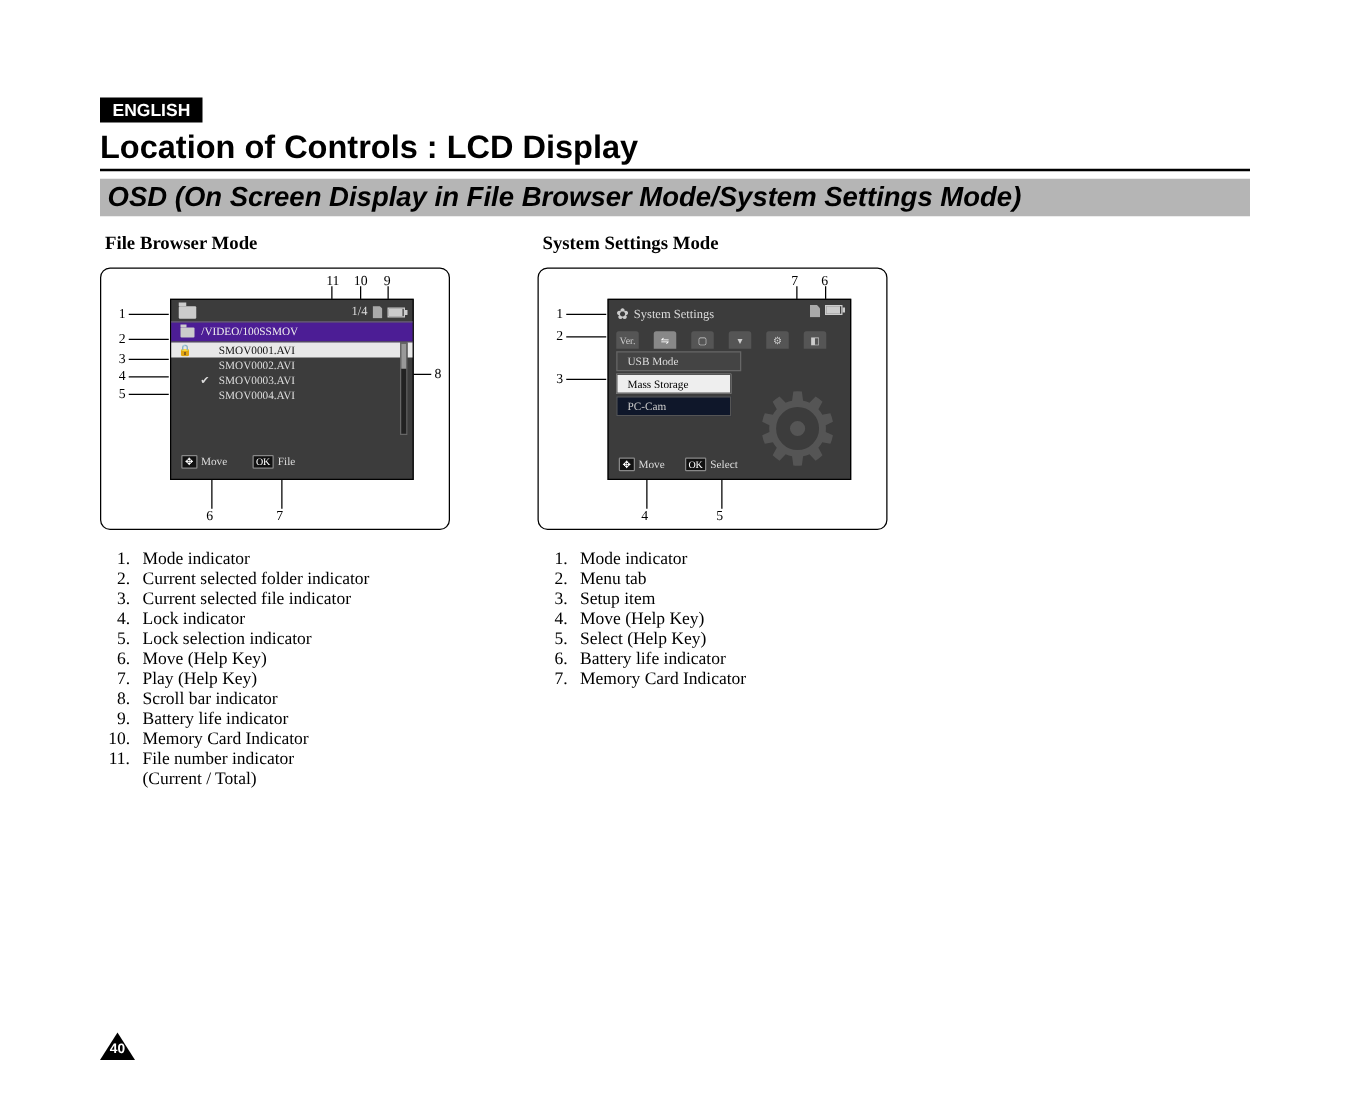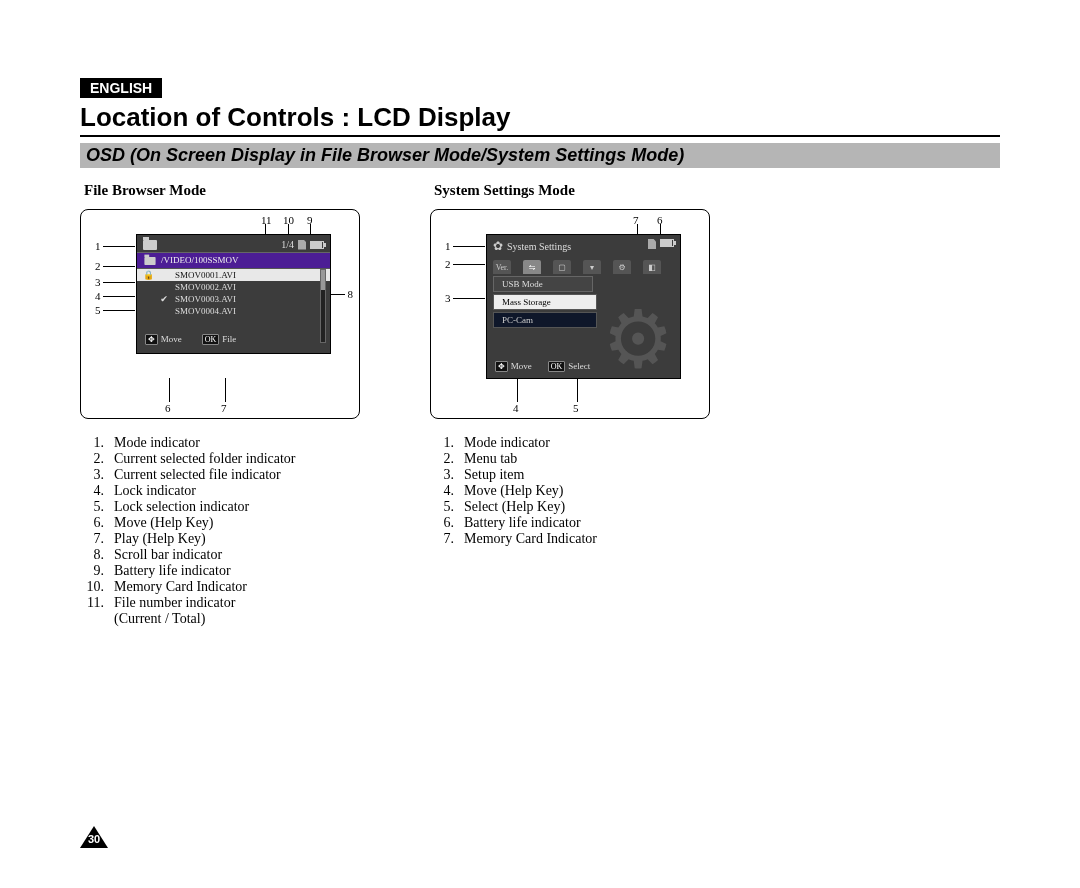--- a/index.html
+++ b/index.html
@@ -26,21 +26,21 @@
   .title {
     font-size: 26px;
     font-weight: bold;
     border-bottom: 2px solid #000;
     padding-bottom: 2px;
     margin-bottom: 6px;
   }
   .subtitle-bar {
     background: #b5b5b5;
     color: #000;
-    font-size: 18px;
+    font-size: 22px;
     font-style: italic;
     font-weight: bold;
     padding: 2px 6px;
     margin-bottom: 14px;
   }
   .columns {
     display: flex;
     gap: 50px;
   }
   .col { width: 300px; font-family: Liberation Serif, serif; }
@@ -68,21 +68,21 @@
   .line-h { height:1px; }
   .line-v { width:1px; }
   
   .screen {
     position: absolute;
     background: #3c3c3c;
     color: #ddd;
     font-size: 10px;
     border: 1px solid #000;
   }
-  .fb-screen { left:55px; top:24px; width:195px; height:120px; }
+  .fb-screen { left:55px; top:24px; width:195px; height:145px; }
   .fb-top { display:flex; justify-content:space-between; align-items:center; padding:4px 6px 2px 6px; font-size:10px; }
   .fb-top .icons { display:flex; gap:4px; align-items:center; }
   .folder-icon { display:inline-block; width:14px; height:10px; background:#ccc; border-radius:1px; position:relative; }
   .folder-icon::before { content:''; position:absolute; top:-3px; left:0; width:6px; height:3px; background:#ccc; }
   .sd-icon { display:inline-block; width:8px; height:10px; background:#aaa; clip-path: polygon(0 0,70% 0,100% 25%,100% 100%,0 100%); }
   .batt-icon { display:inline-block; width:14px; height:8px; border:1px solid #ccc; position:relative; }
   .batt-icon::after { content:''; position:absolute; right:-3px; top:1px; width:2px; height:4px; background:#ccc; }
   .batt-icon .fill { display:block; background:#ccc; height:100%; width:90%; }
   .fb-path { background:#4c1d95; color:#eee; font-size:9px; padding:2px 6px; border-top:1px solid #666; border-bottom:1px solid #555; }
   .fb-list { position:relative; }
@@ -96,21 +96,21 @@
   
   .ss-screen { left:55px; top:24px; width:195px; height:145px; }
   .gear-bg { position:absolute; right:6px; bottom:6px; font-size:80px; color:#555; line-height:0.8; z-index:0; }
   .ss-title { display:flex; align-items:center; gap:4px; padding:4px 6px; font-size:10px; position:relative; z-index:1; }
   .gear-icon { font-size:12px; color:#ccc; }
   .ss-top-icons { position:absolute; top:4px; right:6px; display:flex; gap:4px; z-index:1; }
   .ss-tabs { display:flex; gap:12px; padding:0 6px; margin-top:2px; position:relative; z-index:1; }
   .ss-tab { width:18px; height:14px; background:#555; display:flex; align-items:center; justify-content:center; font-size:8px; color:#ccc; border-radius:2px 2px 0 0; }
   .ss-tab.sel { background:#888; color:#fff; }
   .ss-submenu-label { background:#444; color:#ddd; font-size:9px; padding:2px 8px; margin:2px 6px 0 6px; width:100px; position:relative; z-index:1; border:1px solid #666; }
-  .ss-option { font-size:9px; padding:2px 8px; margin:2px 6px 0 6px; width:104px; position:relative; z-index:1; border:1px solid #555; }
+  .ss-option { font-size:9px; padding:2px 8px; margin:2px 6px 0 6px; width:92px; position:relative; z-index:1; border:1px solid #555; }
   .ss-option.sel { background:#eee; color:#000; }
   .ss-option.unsel { background:#0f172a; color:#ccc; }
   .ss-guide { position:absolute; bottom:6px; left:8px; display:flex; gap:16px; font-size:9px; z-index:1; }
 
   
   .num-list { margin-top:16px; font-size:14px; }
   .num-list .row { display:flex; }
   .num-list .n { width:24px; text-align:right; margin-right:10px; }
   .num-list .sub { margin-left:34px; }
 
@@ -347,15 +347,15 @@
           </div>
         <div class="row">
             <span class="n">7.</span>
             <span>Memory Card Indicator</span>
           </div>
       </div>
     </div>
   </div>
 
   <div class="page-num-tri">
-      <span>30</span>
+      <span>40</span>
     </div>
 </div>
 
 </body></html>

